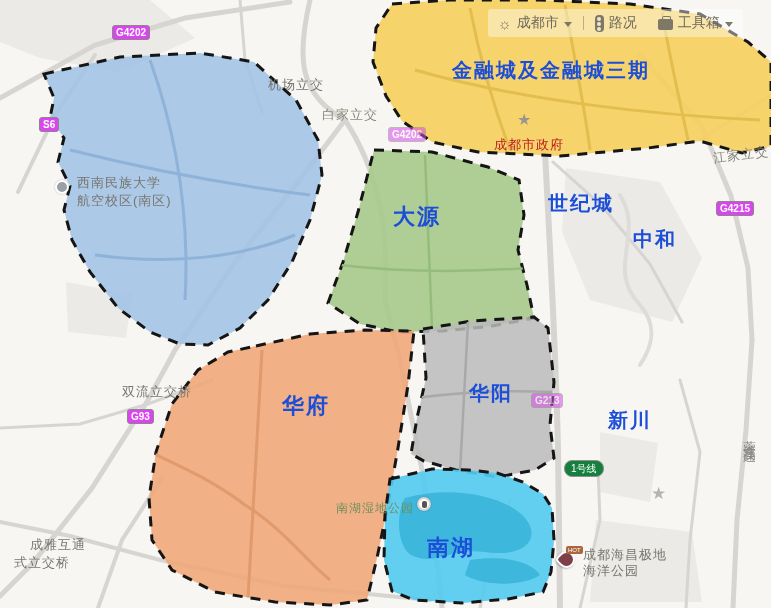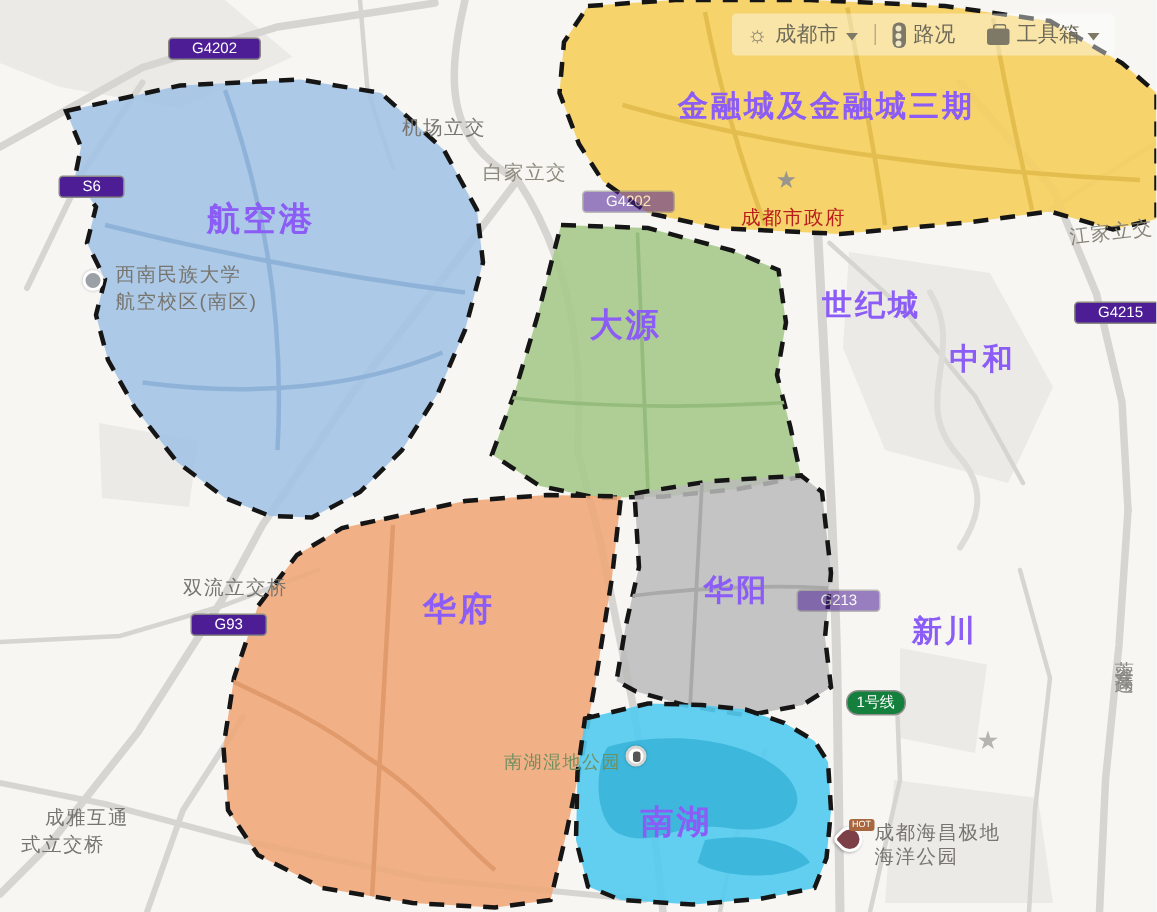--- a/index.html
+++ b/index.html
@@ -6,26 +6,26 @@
   body { font-family: "Liberation Sans", sans-serif; }
   .map {
     position: relative; width: 771px; height: 608px;
     overflow: hidden; background: #f7f6f3;
   }
   .map svg { position: absolute; left: 0; top: 0; }
   #base { z-index: 1; }
   #overlay { z-index: 2; }
   .labels { position: absolute; inset: 0; z-index: 3; }
   .lbl { position: absolute; white-space: nowrap; }
-  .region-label { font-weight: bold; color: #8b5cf6; letter-spacing: 2px; text-align: center; }
+  .region-label { font-weight: bold; color: #1d4ed8; letter-spacing: 2px; text-align: center; }
   .poi { font-size: 13px; color: #77756f; letter-spacing: 1px; }
   .badge {
-    position: absolute; background: #4c1d95; color: #fff;
-    font-size: 10px; font-weight: normal; line-height: 13px;
-    padding: 0 15px; border-radius: 3px; border: 1px solid #8a8884;
+    position: absolute; background: #d946ef; color: #fff;
+    font-size: 10px; font-weight: bold; line-height: 13px;
+    padding: 0 3px; border-radius: 3px; border: 1px solid #8a8884;
   }
   .metro-badge {
     position: absolute; background: #15803d; color: #fff;
     font-size: 10px; line-height: 15px; padding: 0 6px;
     border-radius: 8px; border: 1px solid #918f8b;
   }
   .star { position: absolute; color: #a2a09a; }
   .circle-marker {
     position: absolute; width: 14px; height: 14px; border-radius: 50%;
     background: #9aa0a6; border: 2px solid #fff; box-shadow: 0 0 2px rgba(0,0,0,.25);
@@ -180,21 +180,20 @@
       <polygon points="390,479 432,469 468,470 497,473 523,482 543,494 552,508 554,540 551,572 543,592 508,599 462,603 414,600 392,591 384,560 385,515" fill-opacity="0.92" stroke="#151515" stroke-width="3" stroke-dasharray="10 8" fill="#55cbf0"></polygon>
       <g clip-path="url(#clip-cyan)" fill="#3eb7dc" stroke="none">
         <path d="M405,498 C450,485 505,495 525,518 C542,538 525,558 485,552 C450,547 437,566 413,556 C396,548 396,512 405,498Z"></path>
         <path d="M470,560 C500,555 530,560 540,575 C520,588 480,585 465,575Z"></path>
       </g>
     </g>
   </svg>
 
   <div class="labels">
 
-    <div class="lbl region-label" style="left:138px;top:131px;font-size:22px">航空港</div>
     <div class="lbl region-label" style="left:452px;top:57px;font-size:20px">金融城及金融城三期</div>
     <div class="lbl region-label" style="left:393px;top:202px;font-size:22px">大源</div>
     <div class="lbl region-label" style="left:282px;top:391px;font-size:22px">华府</div>
     <div class="lbl region-label" style="left:469px;top:380px;font-size:20px">华阳</div>
     <div class="lbl region-label" style="left:427px;top:533px;font-size:22px">南湖</div>
 
     <div class="lbl region-label" style="left:548px;top:190px;font-size:20px">世纪城</div>
     <div class="lbl region-label" style="left:633px;top:226px;font-size:20px">中和</div>
     <div class="lbl region-label" style="left:608px;top:407px;font-size:20px">新川</div>
 

